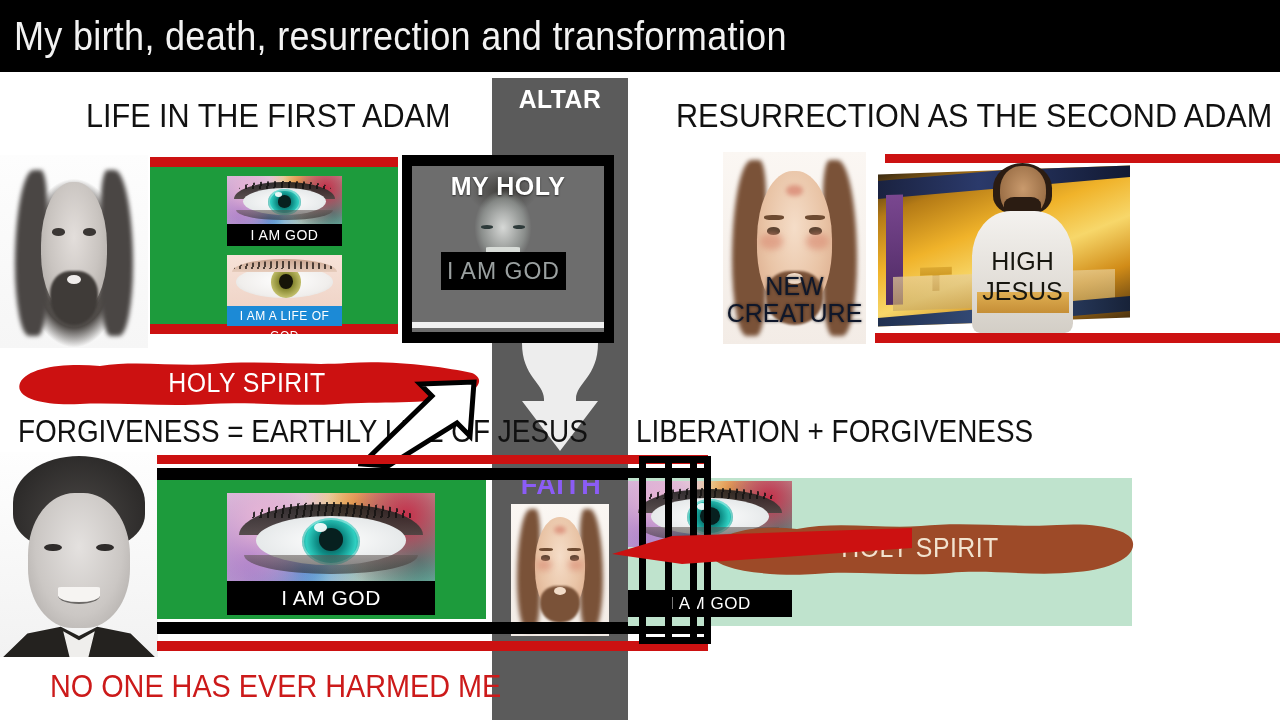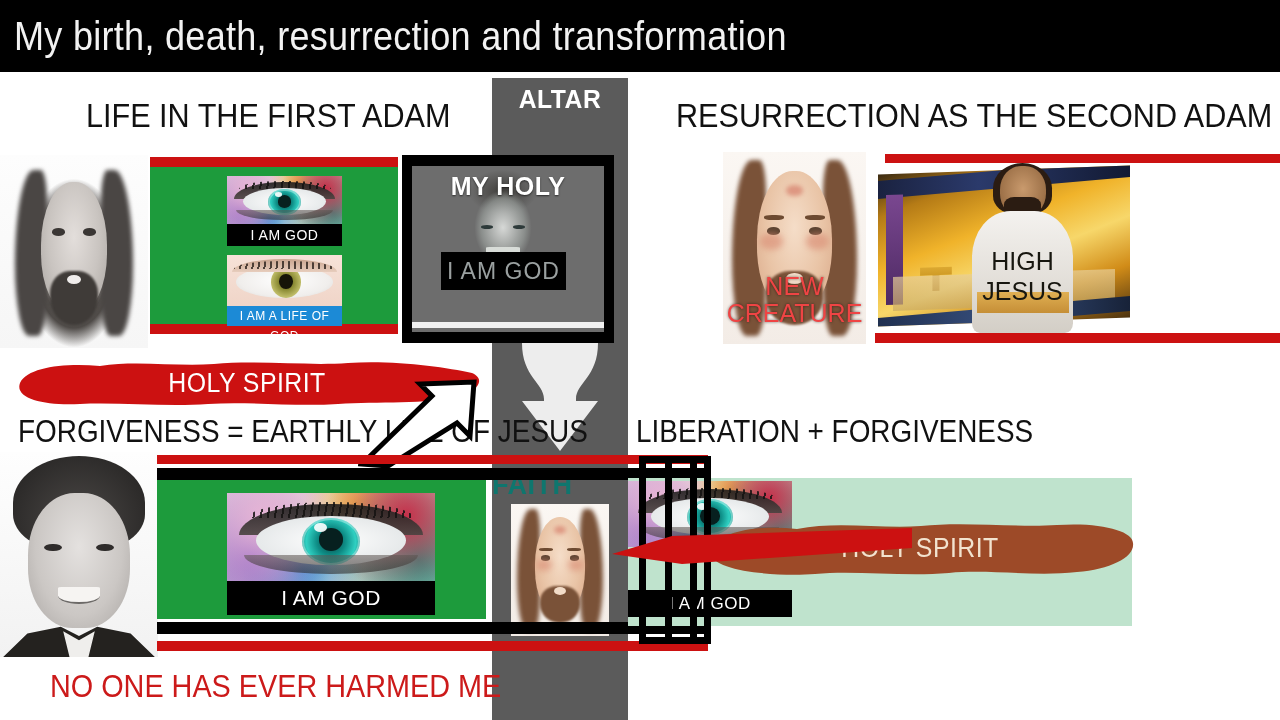--- a/index.html
+++ b/index.html
@@ -28,21 +28,21 @@
   }
   .altar-label{
     position:absolute; left:492px; top:84px; width:136px;
     text-align:center; color:#fff; font-weight:bold; font-size:26px;
     letter-spacing:.5px;
     font-family:"Liberation Sans Narrow","Liberation Sans",sans-serif;
     transform:scaleX(.95); transform-origin:center;
   }
   .faith-label{
     position:absolute; left:492px; top:470px; width:138px;
-    color:#0f766e; font-weight:bold; font-size:27px;
+    text-align:center; color:#8b5cf6; font-weight:bold; font-size:27px;
     letter-spacing:.5px;
     font-family:"Liberation Sans Narrow","Liberation Sans",sans-serif;
   }
 
   
   .down-arrow{
     position:absolute; left:516px; top:343px; width:88px; height:110px;
   }
 
   
@@ -323,21 +323,21 @@
     font-family:"Liberation Sans Narrow","Liberation Sans",sans-serif;
     transform:scaleX(.9); transform-origin:left center;
   }
 
   .mint-panel{ position:absolute; background:#bfe3cd; }
 
   
   .frame-outline{ position:absolute; border:7px solid #000; background:transparent; }
 
   .newcreature-lbl{
-    position:absolute; text-align:center; color:#ef4444; font-size:25px; line-height:27px;
+    position:absolute; text-align:center; color:#0f172a; font-size:25px; line-height:27px;
     font-family:"Liberation Sans Narrow","Liberation Sans",sans-serif;
     text-shadow:0 0 3px rgba(0,0,0,.55);
   }
   .highpriest-lbl{
     position:absolute; text-align:center; color:#17160f; font-size:25px; line-height:30px;
     font-family:"Liberation Sans Narrow","Liberation Sans",sans-serif;
   }
   .mylife-lbl{
     position:absolute; text-align:center; color:#fff; font-weight:bold; font-size:25px;
     font-family:"Liberation Sans Narrow","Liberation Sans",sans-serif;

